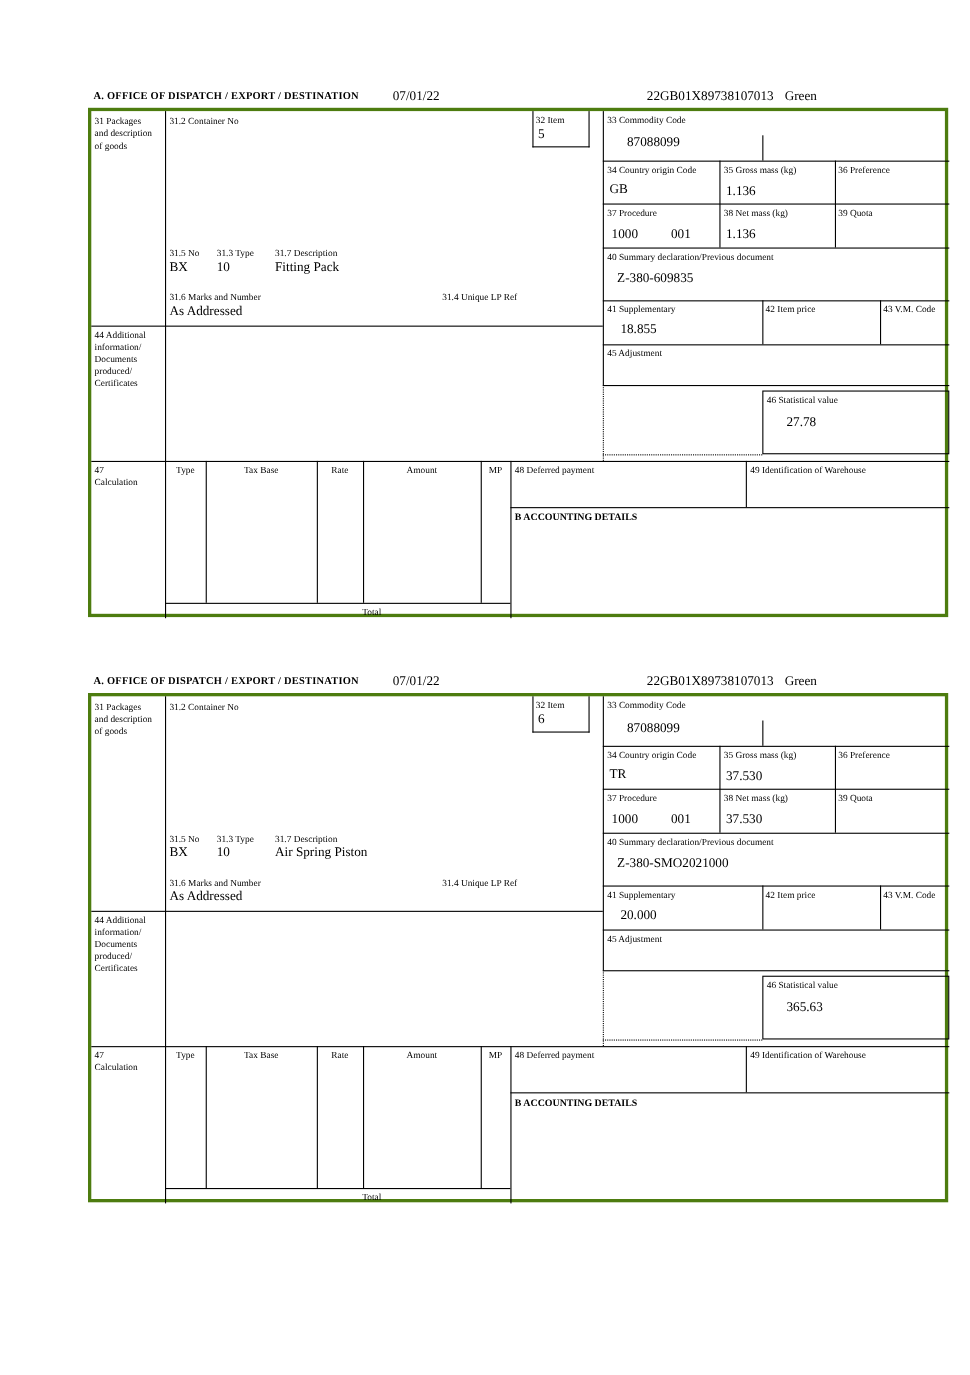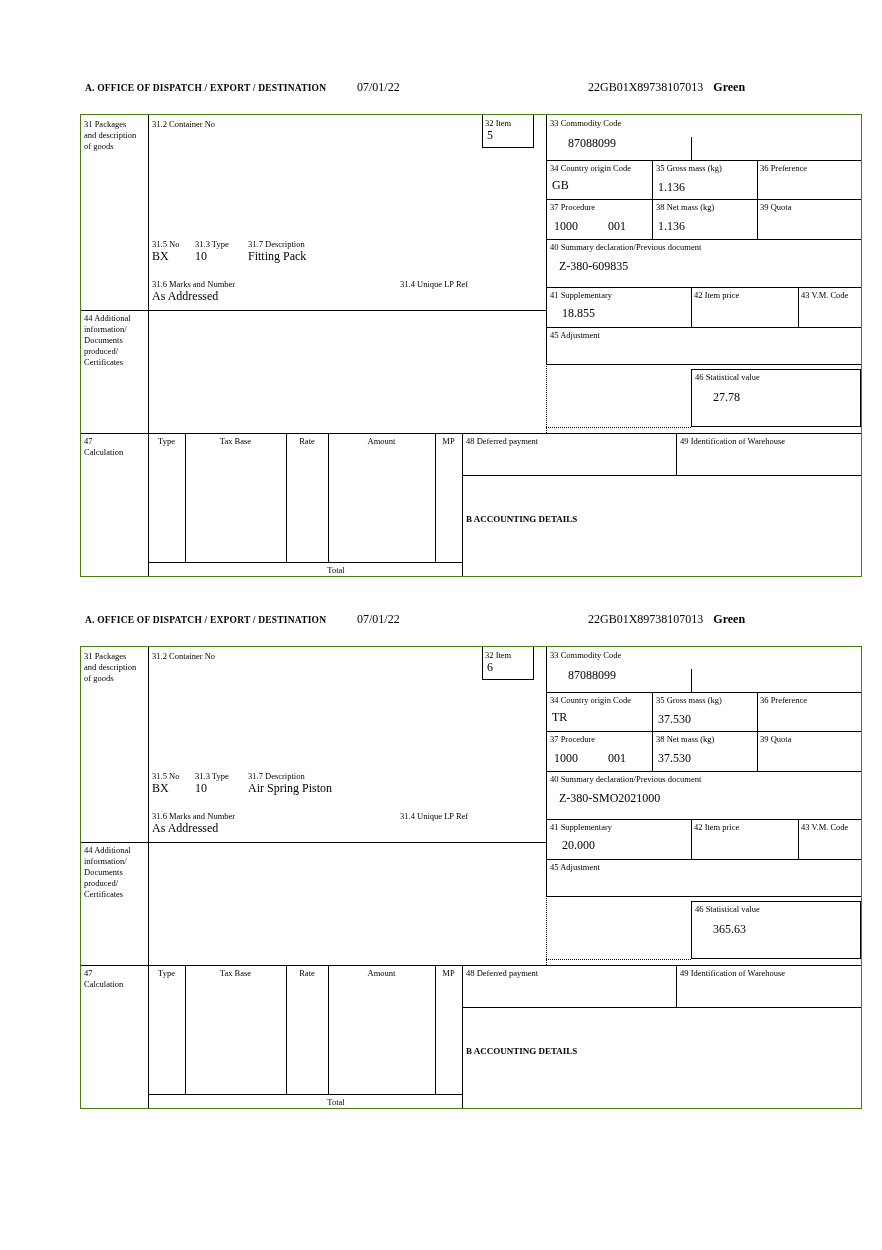--- a/index.html
+++ b/index.html
@@ -5,33 +5,33 @@
   * { margin:0; padding:0; box-sizing:border-box; }
   html,body { background:#fff; }
   body {
     width:882px; height:1250px; position:relative;
     font-family:"Liberation Serif", serif; color:#000;
   }
   .sheet { position:absolute; left:0; top:0; width:882px; height:1250px; background:#fff; }
   .block { position:absolute; left:80px; width:782px; height:481px; }
   .hdr { position:absolute; font-size:12px; white-space:nowrap; }
   .hdr-title { font-weight:bold; font-size:9.5px; letter-spacing:0.2px; }
-  .route { margin-left:10px;font-weight:bold; }
-  .form { position:absolute; left:0; top:34px; width:782px; height:463px; border:1px solid #4d7c0f; }
+  .route { margin-left:10px; }
+  .form { position:absolute; left:0; top:18px; width:782px; height:463px; border:3px solid #4d7c0f; }
   .vl { position:absolute; width:1px; background:#000; }
   .hl { position:absolute; height:1px; background:#000; }
   .vl-dot { position:absolute; width:0; border-left:1px dotted #000; }
   .hl-dot { position:absolute; height:0; border-top:1px dotted #000; }
   .rect { position:absolute; border:1px solid #000; }
   .no-top { border-top:none; }
   .lbl { position:absolute; font-size:8.5px; line-height:1.3; white-space:nowrap; }
   .lbl-wrap { white-space:normal; }
   .val { position:absolute; font-size:12px; white-space:nowrap; }
   .ctr { text-align:center; }
-  .bold { font-weight:bold;margin-top:35px; }
+  .bold { font-weight:bold; }
 </style>
 </head>
 <body>
 
 <div class="sheet" id="sheet">
     <section class="block" style="top: 80px;">
 
   <div class="hdr hdr-title" style="left:5px; top:3px;">A.  OFFICE OF DISPATCH / EXPORT / DESTINATION</div>
   <div class="hdr" style="left:277px; top:0px;">07/01/22</div>
   <div class="hdr" style="left:508px; top:0px;"><span>22GB01X89738107013</span><span class="route">Green</span></div>

